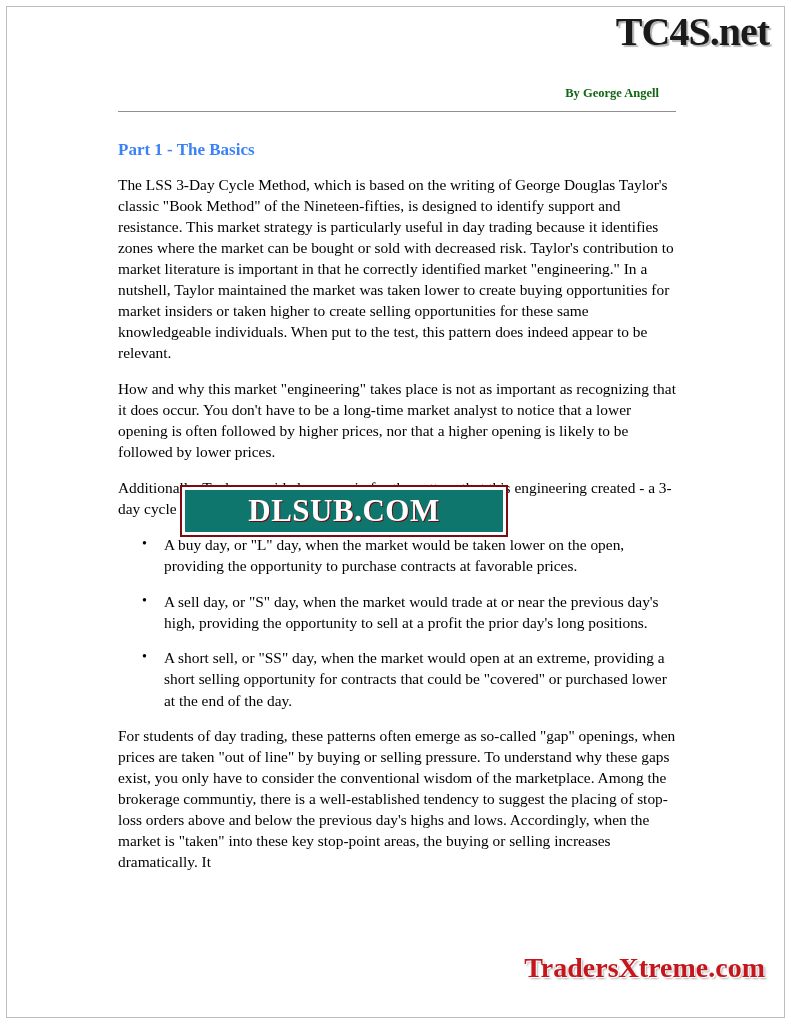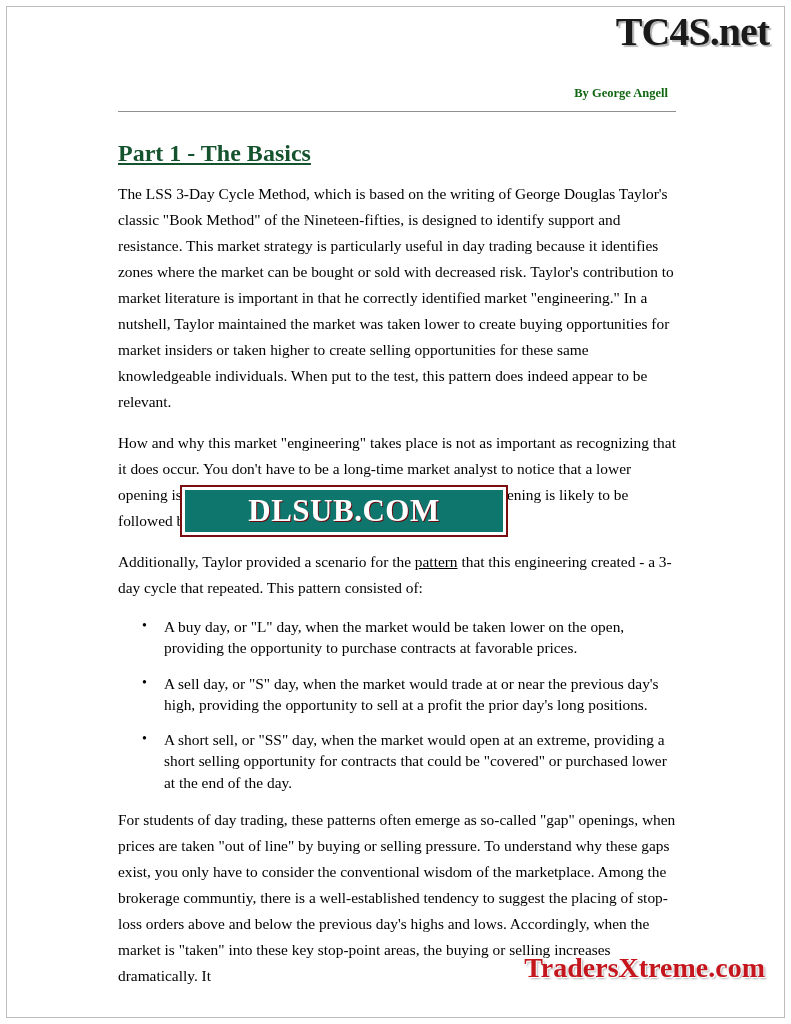--- a/index.html
+++ b/index.html
@@ -56,41 +56,40 @@
     margin: 0 0 6px 0;
     letter-spacing: 0.1px;
   }
 
   .doc-byline {
     text-align: right;
     font-family: "Liberation Serif", serif;
     font-weight: bold;
     font-size: 12.5px;
     color: #116611;
-    margin: 0 8px 10px 0;
+    margin: 0 17px 10px 0;
   }
 
   .rule {
     border: 0;
     border-top: 1px solid #8f8f8f;
     margin: 6px 0 28px 0;
   }
 
   .section-heading {
     font-family: "Liberation Serif", serif;
     font-weight: bold;
-    font-size: 24px;
-    color: #14532d;
+    font-size: 17px;
+    color: #3b82f6;
     margin: 0 0 14px 0;
-    text-decoration: underline;
   }
 
   p.para {
     font-size: 15.4px;
-    line-height: 26px;
+    line-height: 21px;
     margin: 0 0 15px 0;
     text-align: left;
   }
 
   ul.bullets {
     margin: 4px 0 14px 0;
     padding-left: 46px;
     list-style: none;
   }
   ul.bullets li {

